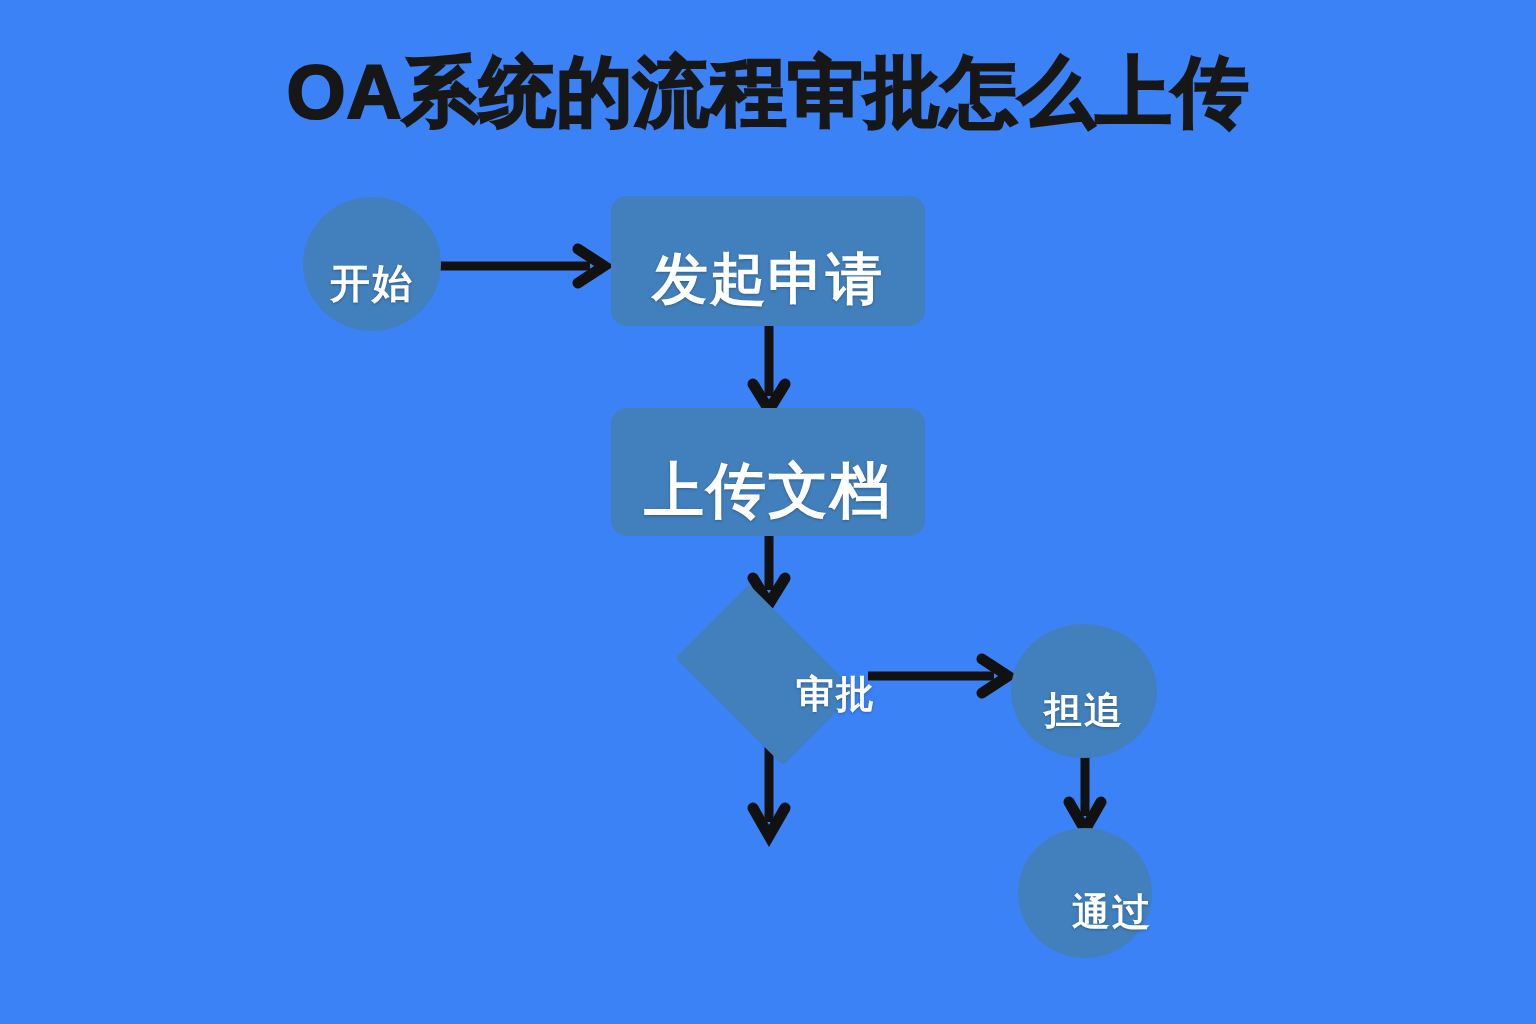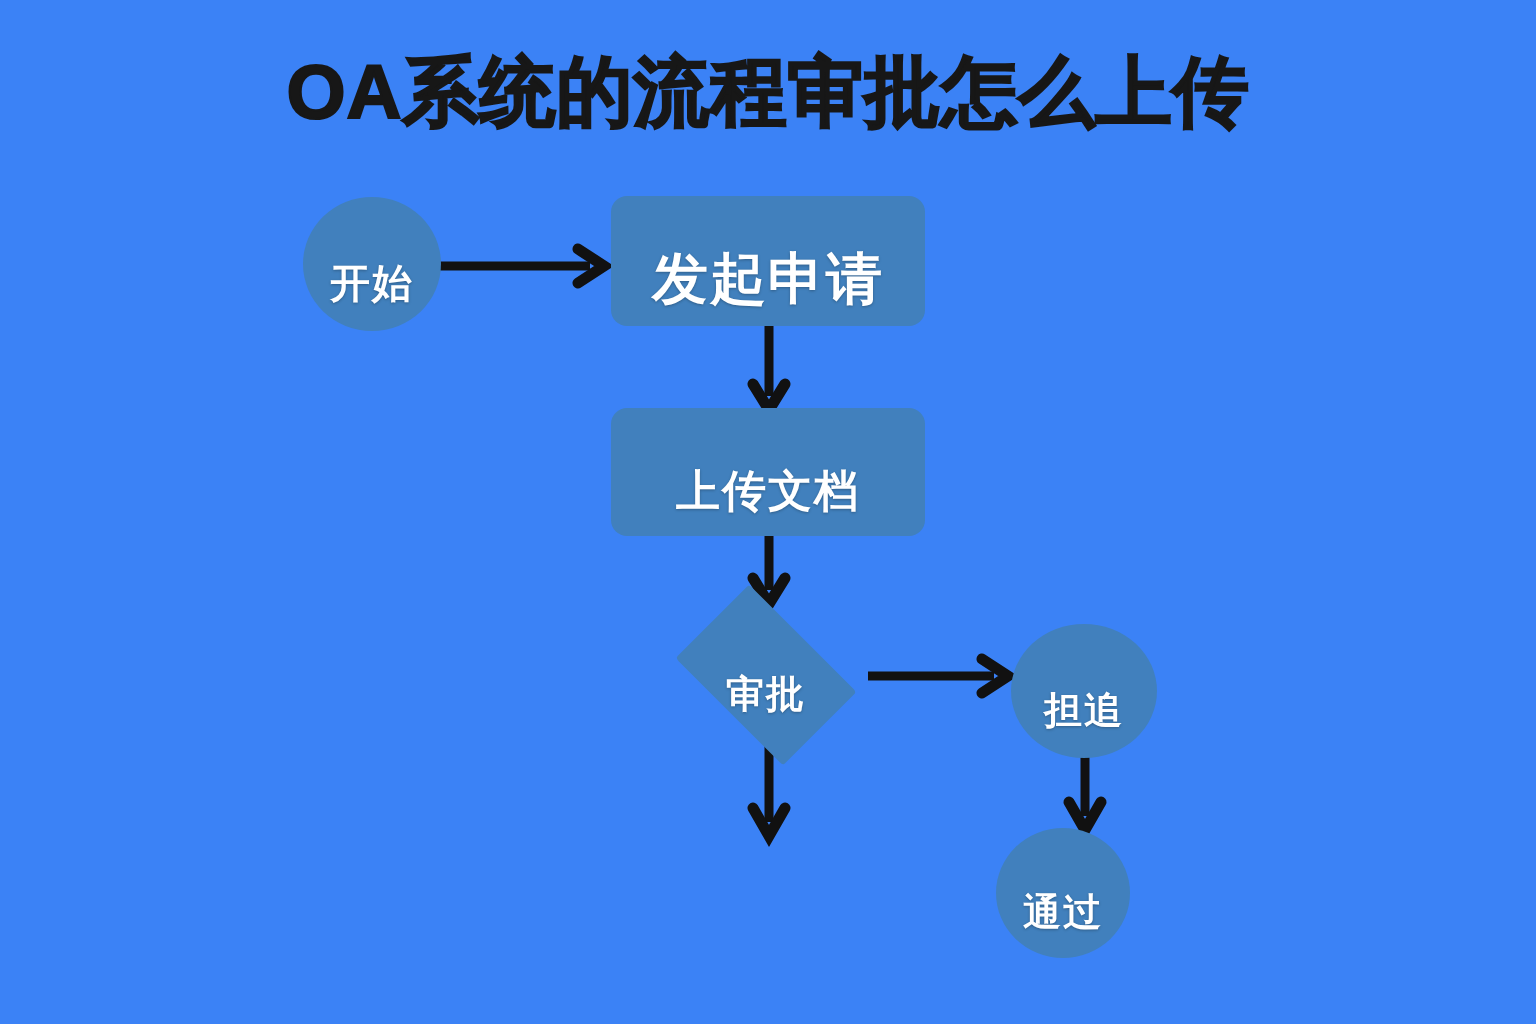--- a/index.html
+++ b/index.html
@@ -145,31 +145,31 @@
   </div>
 
   <div class="node circle" style="left:303px; top:197px; width:138px; height:134px; font-size:40px;">
     <span class="label">开始</span>
   </div>
 
   <div class="node rounded" style="left:611px; top:196px; width:314px; height:130px; font-size:56px;">
     <span class="label">发起申请</span>
   </div>
 
-  <div class="node rounded" style="left:611px; top:408px; width:314px; height:128px; font-size:44px;">
+  <div class="node rounded" style="left:611px; top:408px; width:314px; height:128px; font-size:60px;">
     <span class="label">上传文档</span>
   </div>
 
-  <div class="node diamond" style="left:656px; top:601px; width:220px; height:148px; font-size:38px;">
+  <div class="node diamond" style="left:656px; top:601px; width:220px; height:148px; font-size:38px;justify-content:flex-end;">
     <span class="dia-shape"></span>
     <span class="label">审批</span>
   </div>
 
   <div class="node circle" style="left:1011px; top:624px; width:146px; height:134px; font-size:38px;">
     <span class="label">担追</span>
   </div>
 
 
-  <div class="node circle" style="left:996px; top:828px; width:134px; height:130px; font-size:38px;">
+  <div class="node circle" style="left:1018px; top:828px; width:134px; height:130px; font-size:38px;justify-content:flex-end;">
     <span class="label">通过</span>
   </div>
 
 </div>
 
 </body></html>

